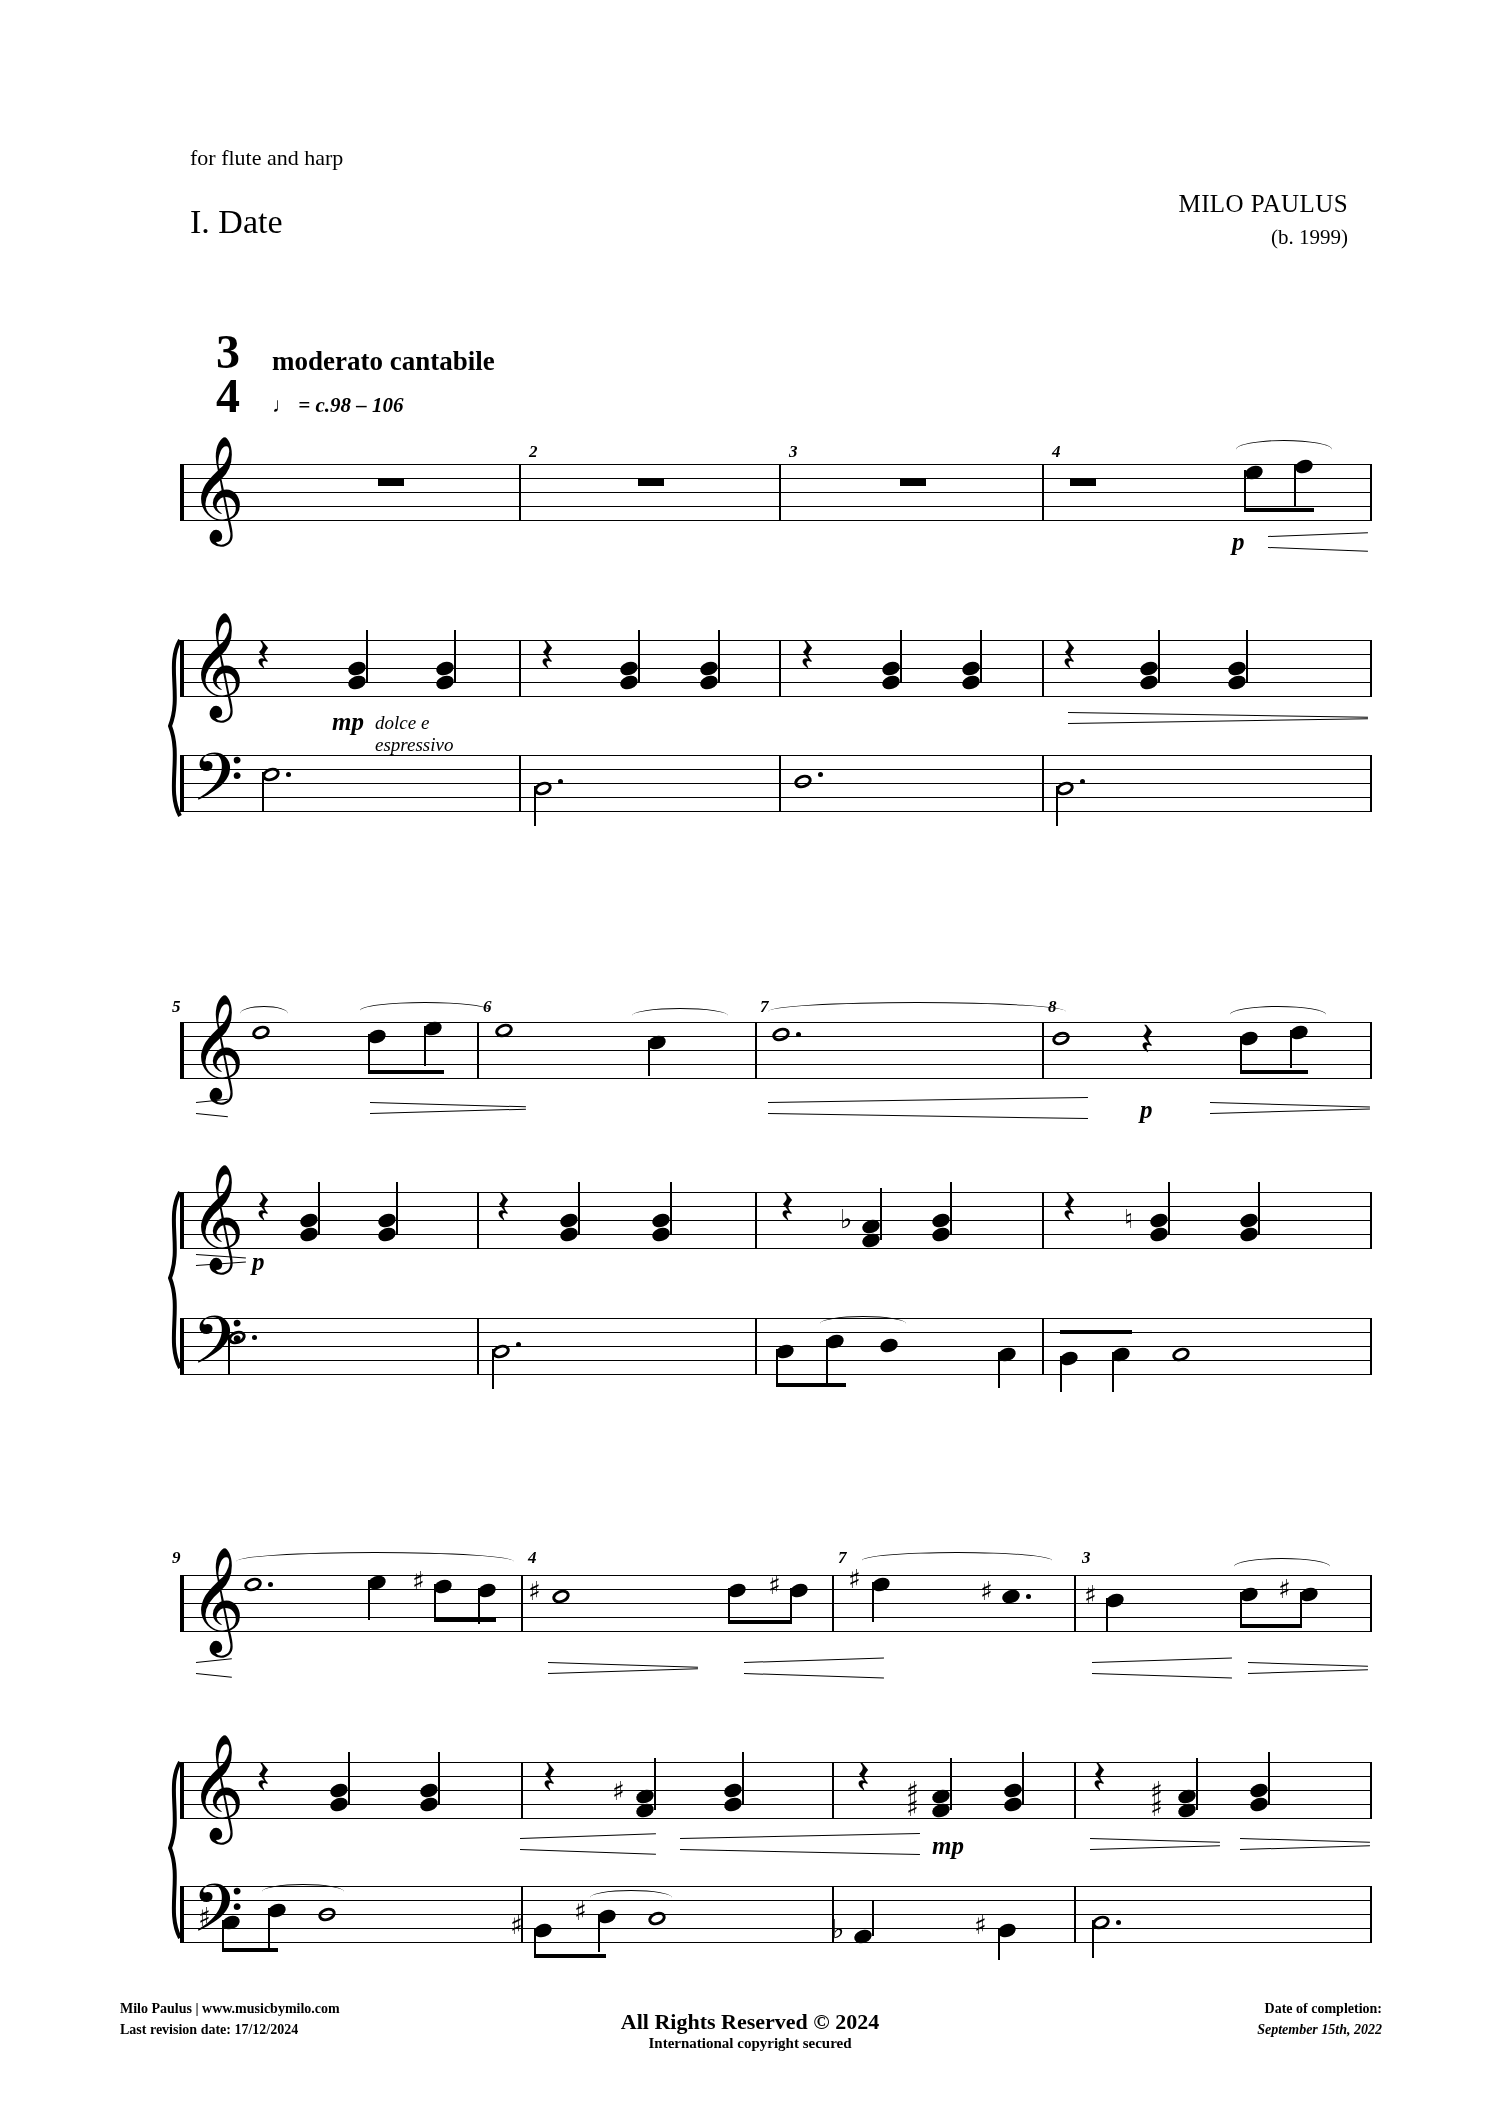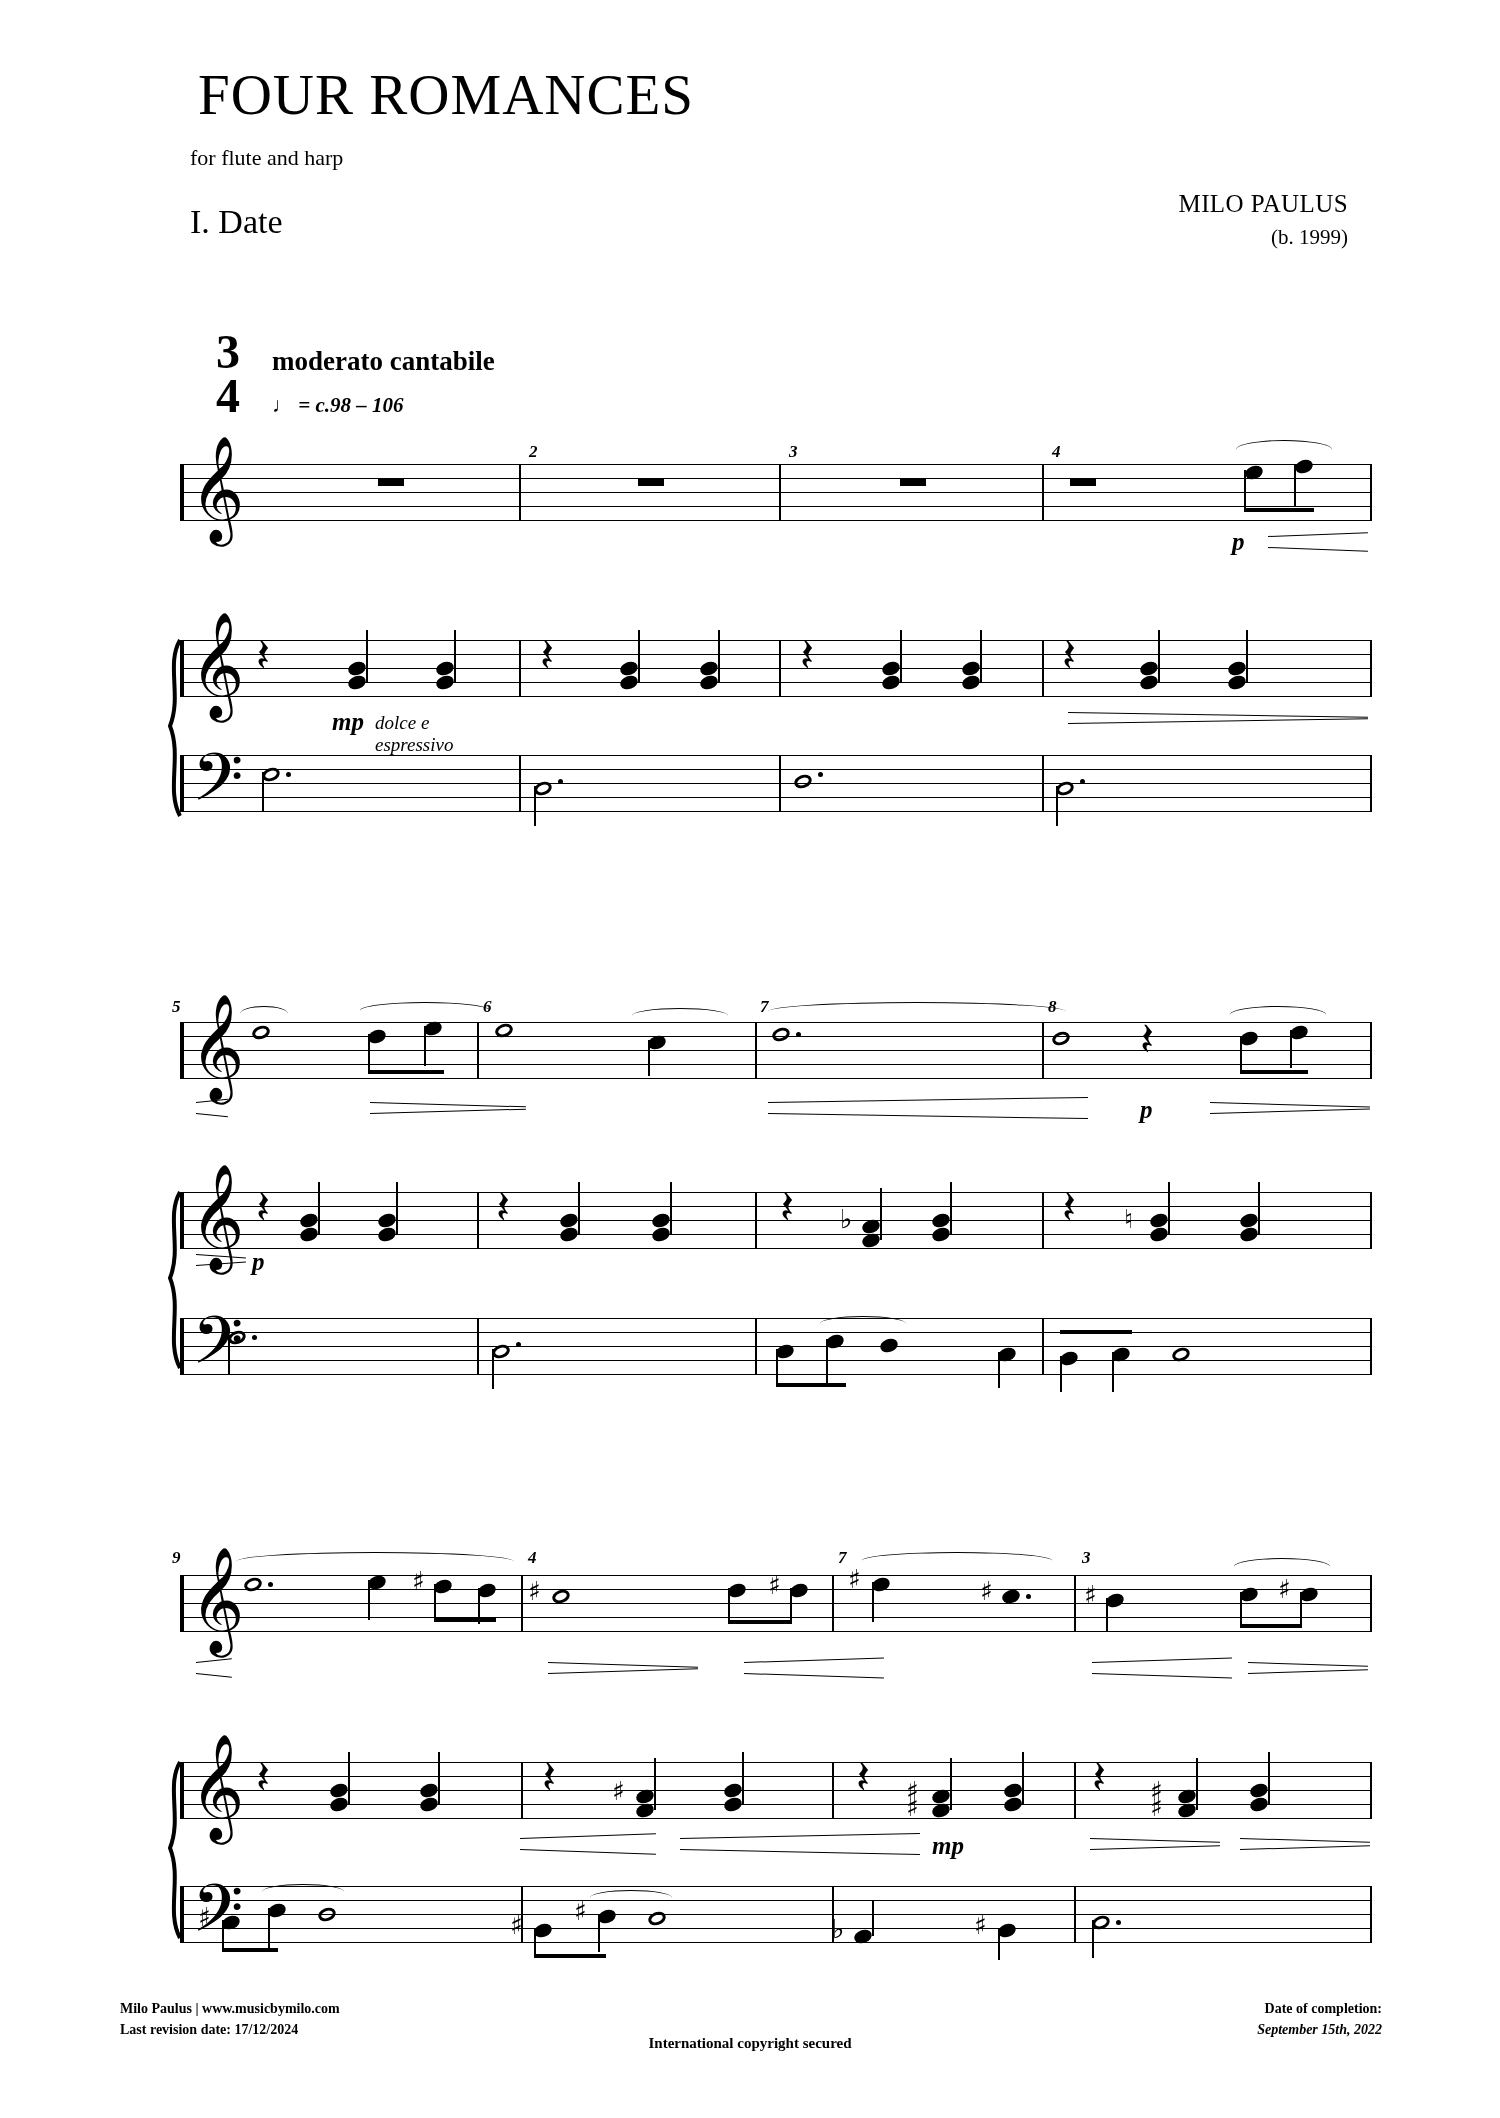--- a/index.html
+++ b/index.html
@@ -245,23 +245,20 @@
     line-height: 1.45;
     font-family: "Liberation Serif", serif;
   }
   .footer-right .ital { font-style: italic; }
 </style>
 </head>
 <body>
 
 <div class="page">
 
-  <div class="title">
-    <span>FOUR</span><span class="spacer"> </span><span>ROMANCES</span>
-  </div>
   <div class="subtitle">for flute and harp</div>
   <div class="movement">I. Date</div>
   <div class="composer">MILO PAULUS</div>
   <div class="composer-dates">(b. 1999)</div>
 
   <div class="timesig">
     <div>3</div>
     <div>4</div>
   </div>
   <div class="tempo-text">moderato cantabile</div>
@@ -757,20 +754,21 @@
     <div class="dot" style="left:1116px; top:1920px;"></div>
     <div class="stem" style="left:1092px; top:1920px; height:38px;"></div>
   </div>
 
   <div class="footer-left">
     <div>Milo Paulus | www.musicbymilo.com</div>
     <div>Last revision date: 17/12/2024</div>
   </div>
 
   <div class="footer-center">
+    <div class="line1">All Rights Reserved © 2024</div>
     <div class="line3">International copyright secured</div>
   </div>
 
   <div class="footer-right">
     <div>Date of completion:</div>
     <div class="ital">September 15th, 2022</div>
   </div>
 
 </div>
 

